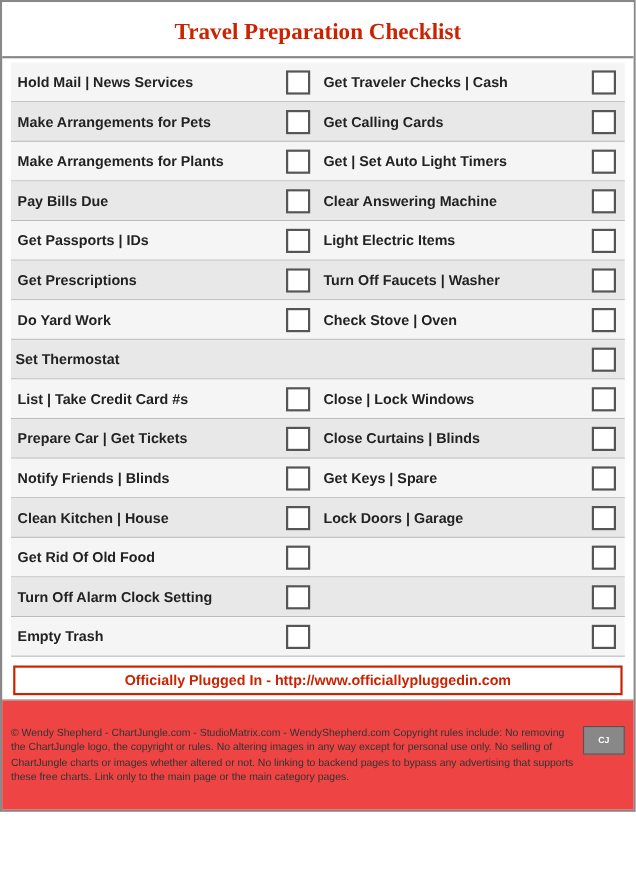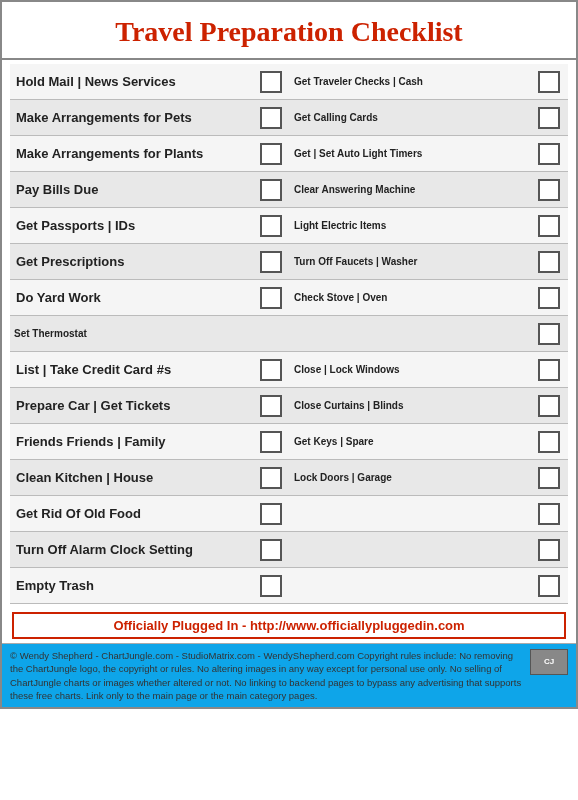--- a/index.html
+++ b/index.html
@@ -16,21 +16,21 @@
       border: 2px solid #888;
       padding: 0;
     }
     .header {
       background: #fff;
       text-align: center;
       padding: 14px 10px 10px;
       border-bottom: 2px solid #888;
     }
     .header h1 {
-      font-size: 28px;
+      font-size: 21px;
       font-weight: bold;
       color: #cc2200;
       font-family: Georgia, serif;
     }
     .checklist-area {
       padding: 4px 8px 4px 8px;
     }
     .row {
       display: flex;
       flex-direction: row;
@@ -53,21 +53,21 @@
       color: #222;
       font-size: 13px;
     }
     .cell-right {
       flex: 1;
       display: flex;
       align-items: center;
       padding: 4px 4px 4px 4px;
       font-weight: bold;
       color: #222;
-      font-size: 10px;
+      font-size: 13px;
     }
     .checkbox {
       width: 22px;
       height: 22px;
       border: 2px solid #555;
       background: #fff;
       flex-shrink: 0;
       margin: 0 4px;
     }
     .checkbox-right {
@@ -85,23 +85,23 @@
       background: #fff;
       border: 2px solid #cc2200;
       margin: 4px 10px;
       text-align: center;
       padding: 4px;
       font-size: 13px;
       color: #cc2200;
       font-weight: bold;
     }
     .footer-copy {
-      background: #0ea5e9;
+      background: #ef4444;
       border-top: 1px solid #aaa;
-      padding: 5px 8px;
+      padding: 23px 8px;
       font-size: 9.5px;
       color: #333;
       line-height: 1.4;
     }
     .logo-area {
       display: flex;
       align-items: flex-start;
     }
     .logo-box {
       width: 38px;
@@ -217,21 +217,21 @@
           <span class="label">Prepare Car | Get Tickets</span>
           <div class="checkbox"></div>
         </div>
         <div class="cell-right">
           <span class="label">Close Curtains | Blinds</span>
           <div class="checkbox-right"></div>
         </div>
       </div>
       <div class="row">
         <div class="cell-left">
-          <span class="label">Friends Friends | Family</span>
+          <span class="label">Notify Friends | Blinds</span>
           <div class="checkbox"></div>
         </div>
         <div class="cell-right">
           <span class="label">Get Keys | Spare</span>
           <div class="checkbox-right"></div>
         </div>
       </div>
       <div class="row">
         <div class="cell-left">
           <span class="label">Clean Kitchen | House</span>

